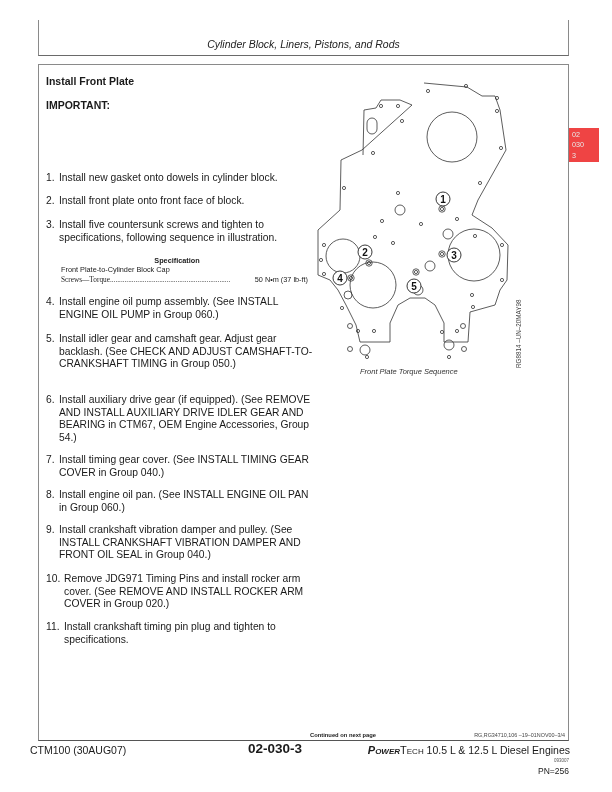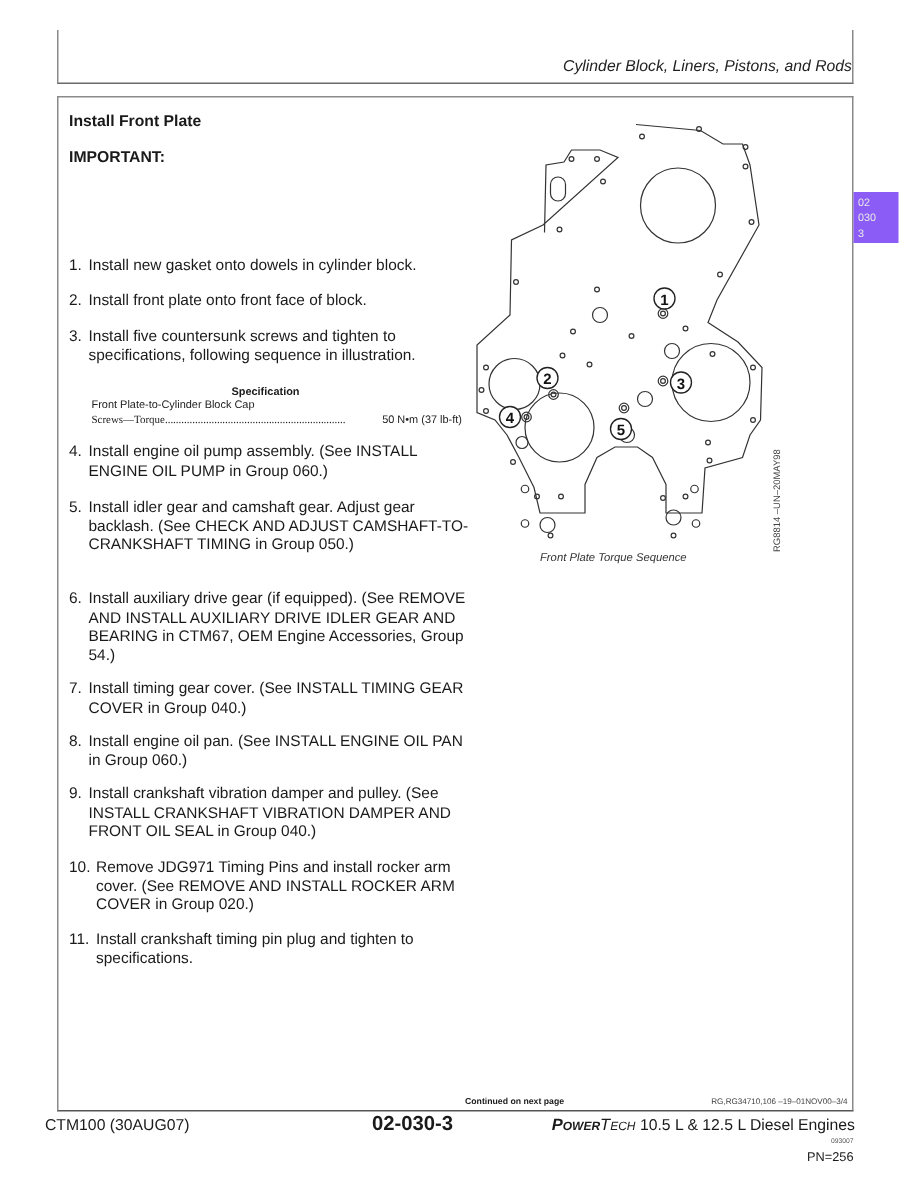--- a/index.html
+++ b/index.html
@@ -1,44 +1,44 @@
 <!DOCTYPE html>
 <html><head>
   <meta charset="utf-8">
   <style>
     html, body { margin: 0; padding: 0; background: #ffffff; }
     body { width: 612px; height: 792px; position: relative; overflow: hidden;
            font-family: "Liberation Sans", sans-serif; color: #1a1a1a; }
     .hdr-box { position: absolute; left: 38px; top: 20px; width: 531px; height: 36px;
                border-left: 1px solid #8a8a8a; border-right: 1px solid #8a8a8a; border-bottom: 1px solid #6a6a6a; border-top: none; box-sizing: border-box; }
-    .hdr-title { position: absolute; left: 0; right: 0; bottom: 5px; text-align: right; font-style: italic; font-size: 10.5px; color: #222; }
+    .hdr-title { position: absolute; left: 0; right: 0; bottom: 5px; text-align: center; font-style: italic; font-size: 10.5px; color: #222; }
     .main-box { position: absolute; left: 38px; top: 64px; width: 531px; height: 677px;
                 border: 1px solid #8a8a8a; border-bottom: 1px solid #555; box-sizing: border-box; }
     .sec-title { position: absolute; left: 46px; top: 75px; font-weight: bold; font-size: 10.5px; }
     .important { position: absolute; left: 46px; top: 99px; width: 270px; font-size: 10.5px; font-weight: bold; line-height: 12.6px; }
     .important .lbl { position: absolute; left: 0; top: 0; }
     .important .txt { margin-left: 86px; display: block; }
     .step { position: absolute; left: 46px; width: 268px; font-size: 10.3px; line-height: 12.6px; }
     .step .num { position: absolute; left: 0; top: 0; }
     .step .txt { display: block; margin-left: 13px; }
     .step.two-digit .txt { margin-left: 18px; }
     .spec-head { position: absolute; left: 46px; width: 262px; top: 256px; text-align: center; font-size: 7.3px; font-weight: bold; }
     .spec-line { position: absolute; left: 29px; font-size: 7.3px; color: #222; padding-left: 32px; }
     .spec-val { position: absolute; right: 304px; top: 275px; font-size: 7.3px; color: #222; }
     .figure { position: absolute; left: 312px; top: 78px; width: 210px; height: 290px; }
     .fig-cap { position: absolute; left: 360px; top: 367px; font-style: italic; font-size: 7.5px; color: #333; }
     .fig-id { position: absolute; left: 515px; top: 315px; font-size: 6.3px; color: #444; transform: rotate(-90deg); transform-origin: left top; white-space: nowrap; }
-    .side-tab { position: absolute; left: 569px; top: 128px; width: 30px; height: 34px; background: #8b5cf6; color: #e8e8e8; font-size: 7.2px; line-height: 10.3px; padding: 2px 0 0 3px; box-sizing: border-box; }
+    .side-tab { position: absolute; left: 569px; top: 128px; width: 30px; height: 34px; background: #ef4444; color: #e8e8e8; font-size: 7.2px; line-height: 10.3px; padding: 2px 0 0 3px; box-sizing: border-box; }
     .cont { position: absolute; left: 310px; top: 732px; font-size: 5.8px; font-weight: bold; }
     .ref { position: absolute; right: 47px; top: 732px; font-size: 5.4px; color: #444; }
     .foot-left { position: absolute; left: 30px; top: 744px; font-size: 10.5px; }
     .foot-center { position: absolute; left: 248px; top: 741px; font-size: 13.5px; font-weight: bold; }
     .foot-right { position: absolute; right: 42px; top: 744px; font-size: 10.5px; white-space: nowrap; }
     .foot-right .brand { font-weight: bold; font-style: italic; font-variant: small-caps; font-size: 11px; margin-top: 48px; }
-    .foot-right .brand2 { font-style: italic; font-variant: small-caps; font-size: 11px; }
+    .foot-right .brand2 { font-variant: small-caps; font-size: 11px; }
     .foot-code { position: absolute; right: 43px; top: 758px; font-size: 4.5px; color: #555; }
     .foot-pn { position: absolute; right: 43px; top: 766px; font-size: 8.5px; }
   </style>
 </head>
 <body>
 
 <div class="hdr-box">
   <div class="hdr-title">Cylinder Block, Liners, Pistons, and Rods</div>
 </div>
 

